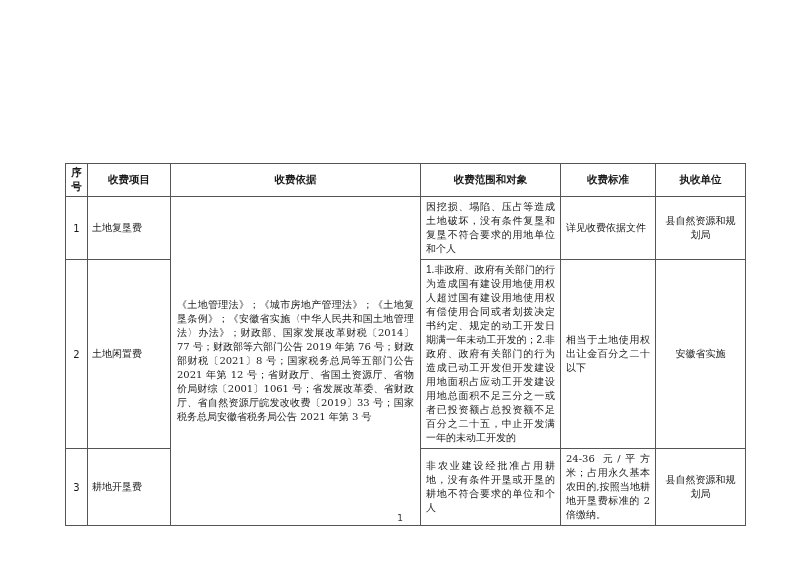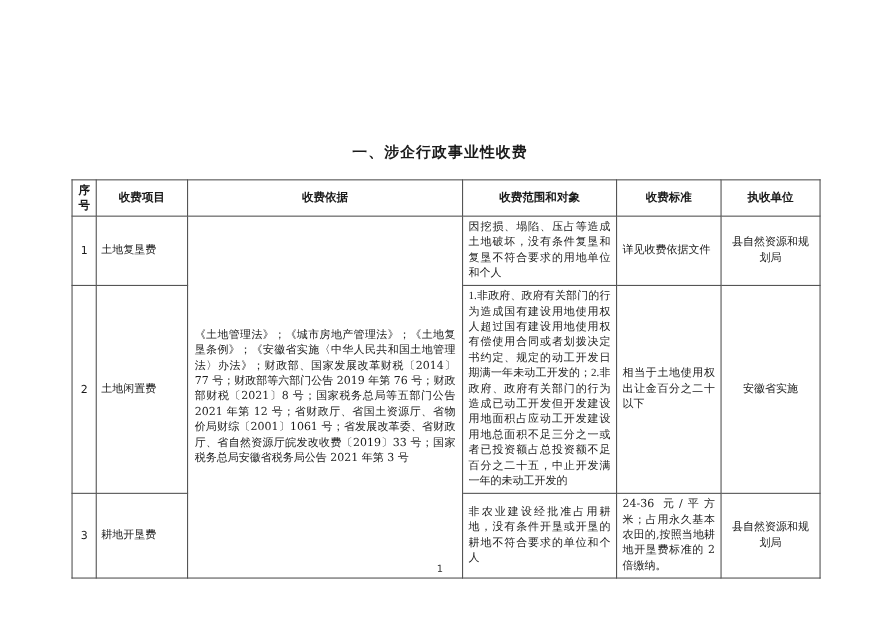--- a/index.html
+++ b/index.html
@@ -59,21 +59,21 @@
   td.item-cell { text-align: left; padding: 2px 4px; line-height: 14px; }
   td.basis-cell {
     text-align: justify; text-justify: inter-character;
     padding: 2px 6px; line-height: 14px;
     font-family: "DejaVu Serif", "Liberation Serif", serif;
     margin-left: 32px;
   }
   td.scope-cell {
     text-align: justify; text-justify: inter-character;
     padding: 3px 5px; line-height: 14px;
-    font-family: Liberation Serif, serif;
+    font-family: Liberation Sans, sans-serif;
     margin-top: 24px;
   }
   td.standard-cell {
     text-align: justify; text-justify: inter-character;
     padding: 3px 5px; line-height: 14px;
     font-family: "DejaVu Serif", "Liberation Serif", serif;
     margin-left: 16px;
   }
   td.agency-cell {
     text-align: center;
@@ -90,21 +90,20 @@
     font-size: 9px;
     color: #333;
   }
 </style>
 </head>
 <body>
 
 <div class="page">
 
 
-  <div class="section-heading">一、涉企行政事业性收费</div>
 
   <table class="fee-table">
     <colgroup>
       <col style="width:22px">
       <col style="width:83px">
       <col style="width:250px">
       <col style="width:140px">
       <col style="width:95px">
       <col style="width:90px">
     </colgroup>

